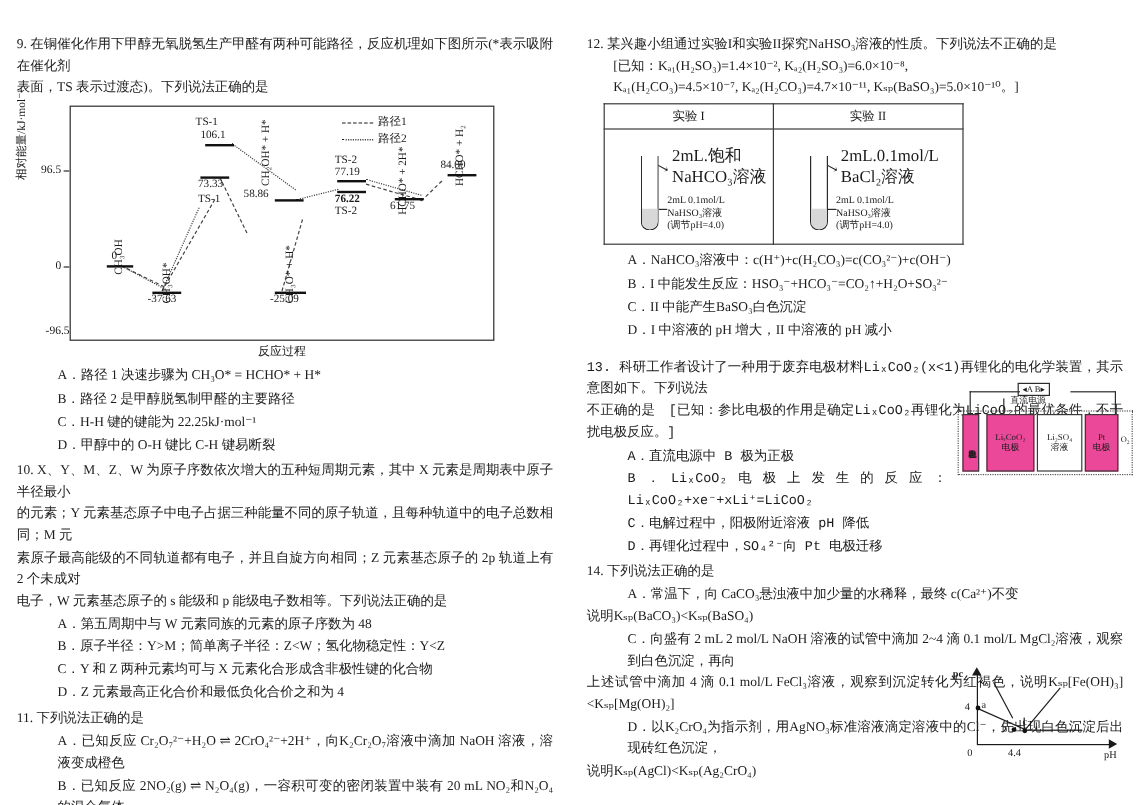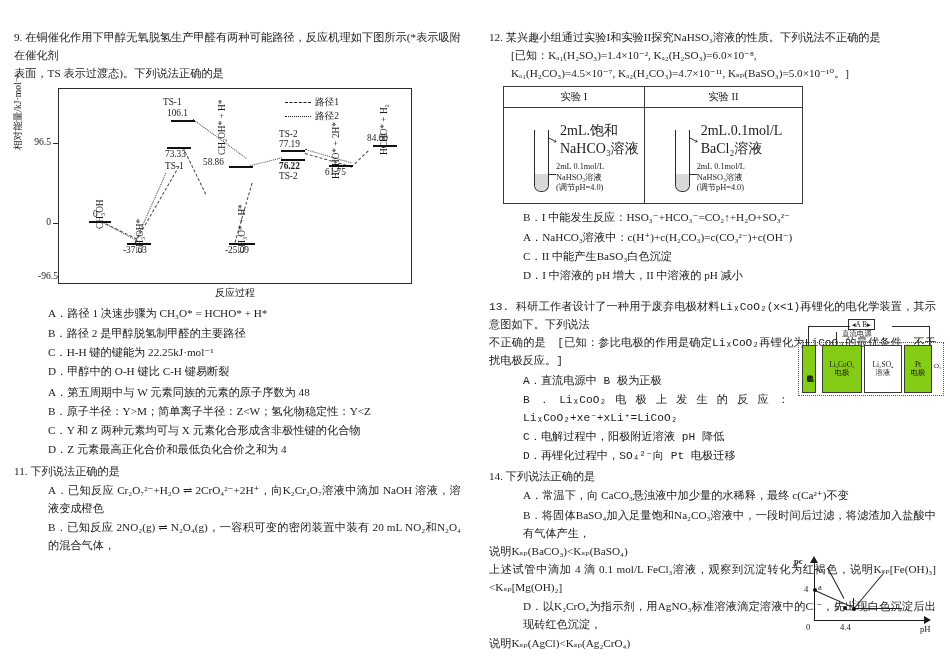--- a/index.html
+++ b/index.html
@@ -62,21 +62,21 @@
               background:#d8d8d8; border-radius:0 0 6px 6px; }
   .note-top { position:absolute; left:56px; top:14px; font-size:14px; line-height:1.25; white-space:nowrap; }
   .note-bot { position:absolute; left:52px; top:54px; font-size:8.3px; line-height:1.25; white-space:nowrap; }
   .arrow-top { position:absolute; left:38px; top:24px; font-size:11px; transform:rotate(28deg); }
   .tick-bot { position:absolute; left:45px; top:66px; width:7px; border-top:1px solid #2b2b2b; }
 
   
   .cell-fig { position:absolute; right:4px; top:318px; width:150px; height:80px; font-size:7.4px; }
   .cell-outer { position:absolute; left:2px; top:24px; width:146px; height:54px;
                 border:1px dotted #555; }
-  .electrode { position:absolute; top:27px; height:48px; border:1px solid #3a3a3a; background:#84cc16;
+  .electrode { position:absolute; top:27px; height:48px; border:1px solid #3a3a3a; background:#ec4899;
                display:flex; align-items:center; justify-content:center; text-align:center; line-height:1.1; }
   .wire { position:absolute; border:1px solid #2b2b2b; }
   .src-box { position:absolute; left:52px; top:1px; border:1px solid #2b2b2b; background:#fff;
              font-size:7.2px; padding:0 3px; white-space:nowrap; }
   .src-lbl { position:absolute; left:46px; top:11px; font-size:7.4px; white-space:nowrap; }
 
   
   .pc-fig { position:absolute; right:10px; top:556px; width:150px; height:86px; }
   .pc-axis-y { position:absolute; left:24px; top:6px; width:0; height:58px; border-left:1.2px solid #1b1b1b; }
   .pc-axis-x { position:absolute; left:24px; top:64px; width:112px; height:0; border-top:1.2px solid #1b1b1b; }
@@ -176,20 +176,27 @@
     </div>
 
     <div class="q">
       <div class="opt">A．路径 1 决速步骤为 CH₃O* = HCHO* + H*</div>
       <div class="opt">B．路径 2 是甲醇脱氢制甲醛的主要路径</div>
       <div class="opt">C．H-H 键的键能为 22.25kJ·mol⁻¹</div>
       <div class="opt">D．甲醇中的 O-H 键比 C-H 键易断裂</div>
     </div>
 
     <div class="q" style="margin-top:3px;">
+      <div>
+        <span>10.</span>
+        <span>X、Y、M、Z、W 为原子序数依次增大的五种短周期元素，其中 X 元素是周期表中原子半径最小</span>
+        <div>的元素；Y 元素基态原子中电子占据三种能量不同的原子轨道，且每种轨道中的电子总数相同；M 元</div>
+        <div>素原子最高能级的不同轨道都有电子，并且自旋方向相同；Z 元素基态原子的 2p 轨道上有 2 个未成对</div>
+        <div>电子，W 元素基态原子的 s 能级和 p 能级电子数相等。下列说法正确的是</div>
+      </div>
       <div class="opt">A．第五周期中与 W 元素同族的元素的原子序数为 48</div>
       <div class="opt">B．原子半径：Y&gt;M；简单离子半径：Z&lt;W；氢化物稳定性：Y&lt;Z</div>
       <div class="opt">C．Y 和 Z 两种元素均可与 X 元素化合形成含非极性键的化合物</div>
       <div class="opt">D．Z 元素最高正化合价和最低负化合价之和为 4</div>
     </div>
 
     <div class="q" style="margin-top:3px;">
       <div>
         <span>11.</span>
         <span>下列说法正确的是</span>
@@ -248,22 +255,22 @@
             <div>2mL 0.1mol/L</div>
             <div>NaHSO₃溶液</div>
             <div>(调节pH=4.0)</div>
           </div>
         </td>
       </tr>
     </tbody>
       </table>
 
     <div class="q">
+      <div class="opt">A．NaHCO₃溶液中：c(H⁺)+c(H₂CO₃)=c(CO₃²⁻)+c(OH⁻)</div>
       <div class="opt">B．I 中能发生反应：HSO₃⁻+HCO₃⁻=CO₂↑+H₂O+SO₃²⁻</div>
-      <div class="opt">A．NaHCO₃溶液中：c(H⁺)+c(H₂CO₃)=c(CO₃²⁻)+c(OH⁻)</div>
       <div class="opt">C．II 中能产生BaSO₃白色沉淀</div>
       <div class="opt">D．I 中溶液的 pH 增大，II 中溶液的 pH 减小</div>
     </div>
 
     <div class="q" style="margin-top:14px;font-family:Liberation Mono, monospace;">
       <div>
         <span>13.</span>
         <span>科研工作者设计了一种用于废弃电极材料LiₓCoO₂(x&lt;1)再锂化的电化学装置，其示意图如下。下列说法</span>
         <div>不正确的是　[已知：参比电极的作用是确定LiₓCoO₂再锂化为LiCoO₂的最优条件，不干扰电极反应。]</div>
       </div>
@@ -298,22 +305,22 @@
 电极</div>
       <div style="position:absolute; left:138px; top:44px; font-size:7px;">O₂</div>
     </div>
 
     <div class="q" style="margin-top:2px;">
       <div>
         <span>14.</span>
         <span>下列说法正确的是</span>
       </div>
       <div class="opt">A．常温下，向 CaCO₃悬浊液中加少量的水稀释，最终 c(Ca²⁺)不变</div>
-      <div class="opt">B．将固体BaSO₄加入足量饱和Na₂CO₃溶液中，一段时间后过滤，将滤渣加入盐酸中有气体产生，</div>
       <div>说明Kₛₚ(BaCO₃)&lt;Kₛₚ(BaSO₄)</div>
+      <div class="opt">C．向盛有 2 mL 2 mol/L NaOH 溶液的试管中滴加 2~4 滴 0.1 mol/L MgCl₂溶液，观察到白色沉淀，再向</div>
       <div>上述试管中滴加 4 滴 0.1 mol/L FeCl₃溶液，观察到沉淀转化为红褐色，说明Kₛₚ[Fe(OH)₃]&lt;Kₛₚ[Mg(OH)₂]</div>
       <div class="opt">D．以K₂CrO₄为指示剂，用AgNO₃标准溶液滴定溶液中的Cl⁻，先出现白色沉淀后出现砖红色沉淀，</div>
       <div>说明Kₛₚ(AgCl)&lt;Kₛₚ(Ag₂CrO₄)</div>
     </div>
 
     <div class="pc-fig">
       <div class="pc-arrow-up"></div>
       <div class="pc-axis-y"></div>
       <div class="pc-axis-x"></div>
       <div class="pc-arrow-rt"></div>

